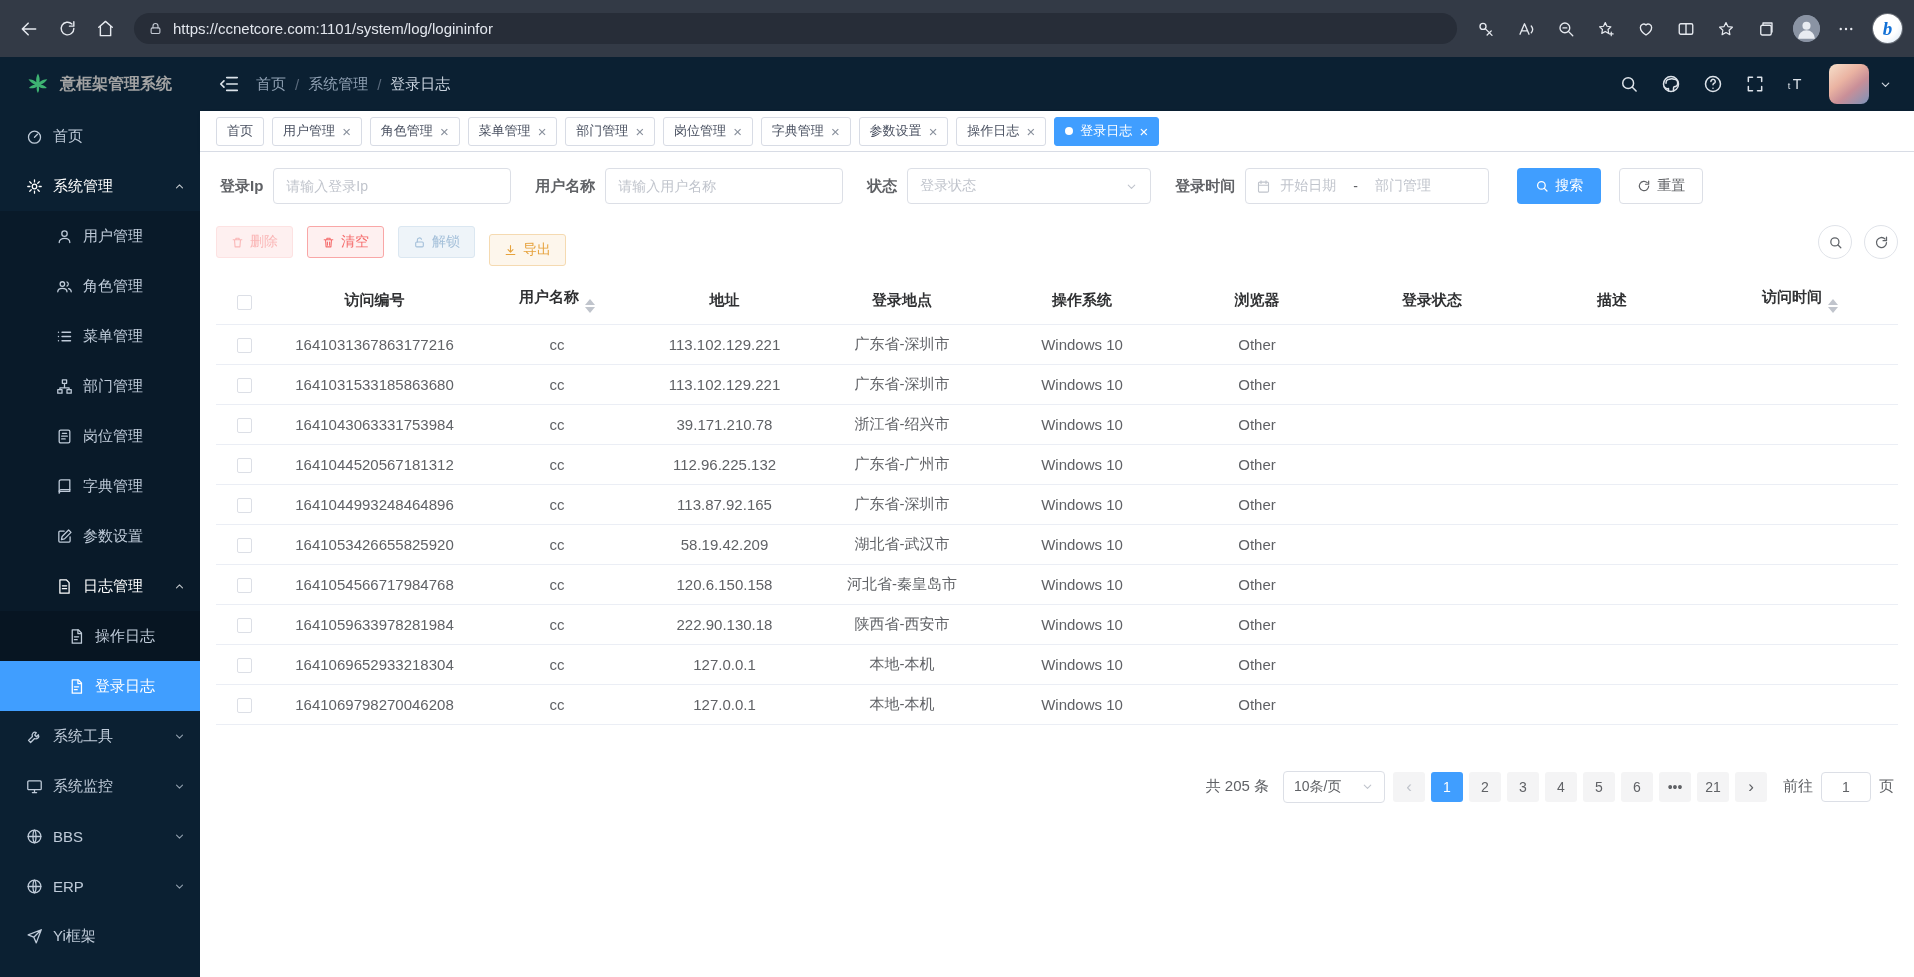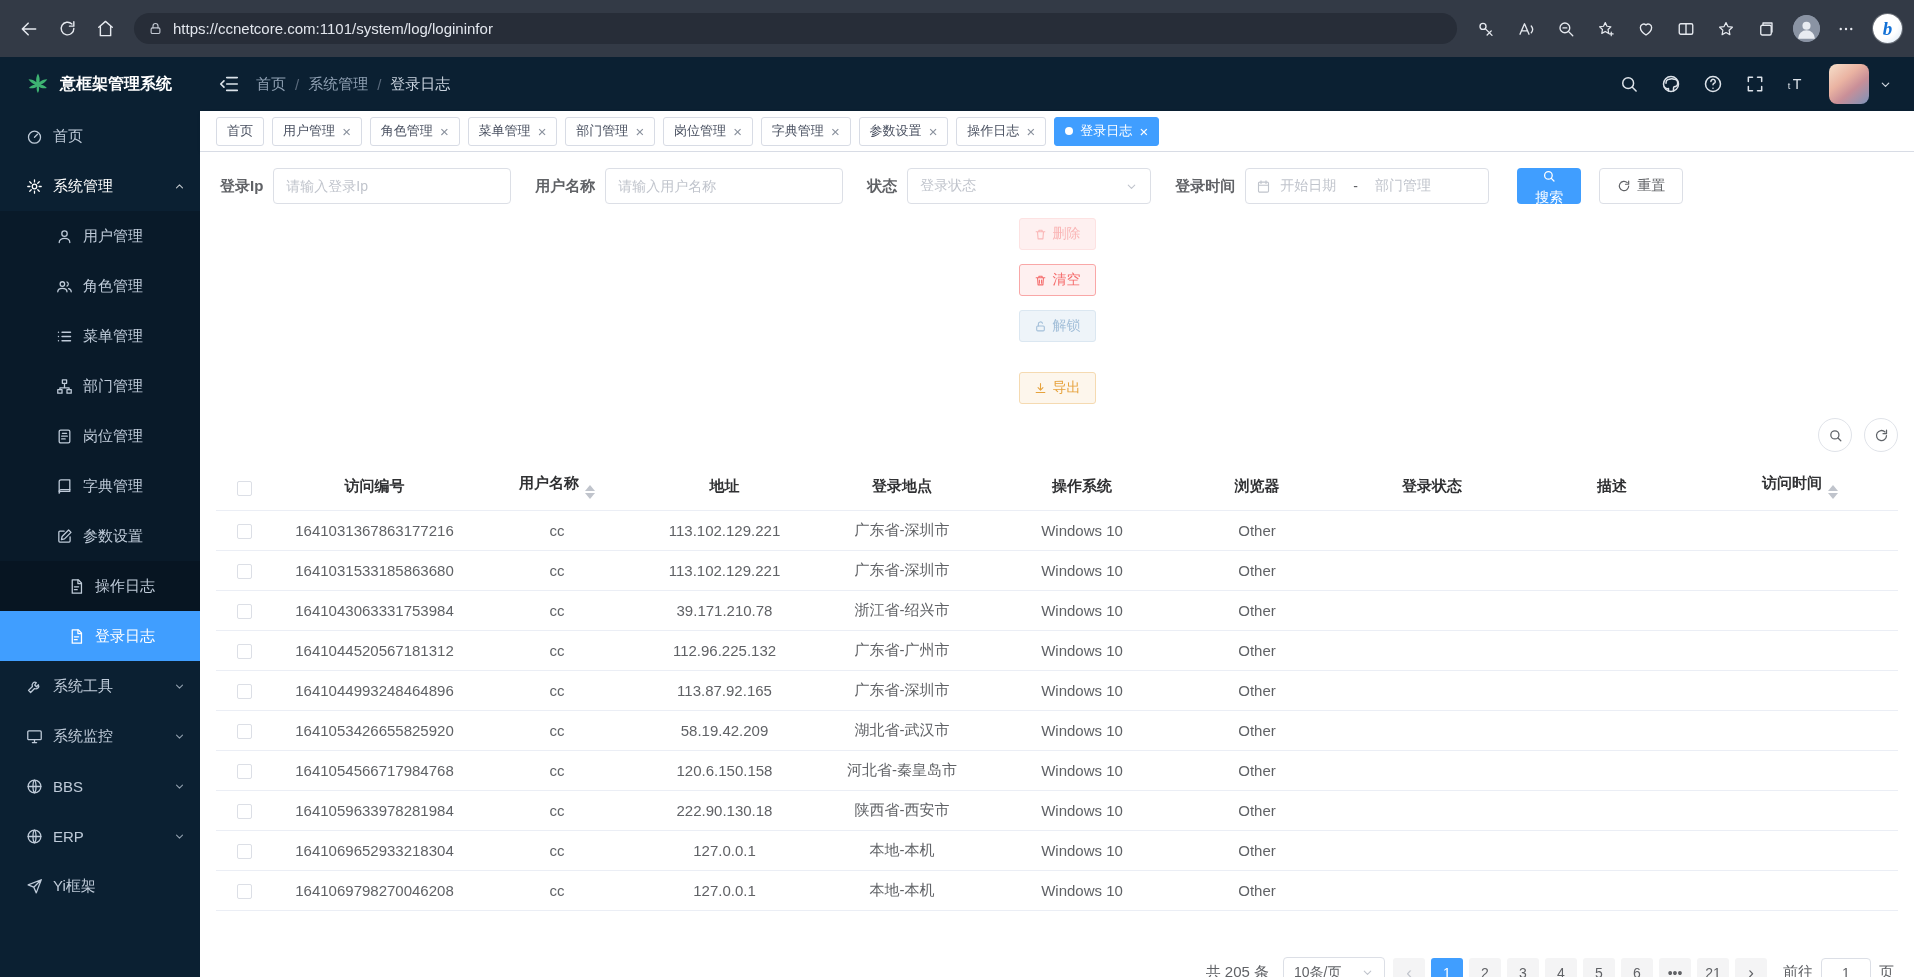--- a/index.html
+++ b/index.html
@@ -12,21 +12,21 @@
   .url-text { color:#e2e6ed; font-size:15px; white-space:nowrap; overflow:hidden; }
   .b-right { margin-left:auto; display:flex; align-items:center; gap:6px; }
   .profile-circ { width:27px; height:27px; border-radius:50%; overflow:hidden; background:#8a93a3; display:flex; align-items:center; justify-content:center; }
   .bing { width:29px; height:29px; border-radius:50%; background:radial-gradient(circle at 32% 30%, #ffffff 55%, #d7e6f6); display:flex; align-items:center; justify-content:center; margin-left:4px; box-shadow:0 0 0 1px rgba(255,255,255,.25); }
   .bing-b { font-weight:bold; font-style:italic; font-size:19px; color:#1371d6; font-family:"Liberation Serif", serif; }
 
   
   .app { display:flex; height:934px; }
   .sidebar { width:200px; flex-shrink:0; background:#0b2032; color:#bfcbd9; display:flex; flex-direction:column; }
   .logo { height:54px; display:flex; align-items:center; padding-left:26px; gap:10px; flex-shrink:0; }
-  .logo-text { color:#ffffff; font-weight:bold; font-size:16px; white-space:nowrap; }
+  .logo-text { color:#a3a3a3; font-weight:bold; font-size:16px; white-space:nowrap; }
   .nav { flex:1; overflow:hidden; }
   .nav-item { height:50px; display:flex; align-items:center; gap:10px; padding-right:14px; font-size:15px; cursor:pointer; color:#bfcbd9; white-space:nowrap; }
   .nav-item.lv1 { padding-left:26px; }
   .nav-item.lv2 { padding-left:56px; background:#091a29; }
   .nav-item.lv3 { padding-left:68px; background:#071522; }
   .nav-item.open { color:#ffffff; }
   .nav-item.active { background:#409eff; color:#fff; }
   .nav-icon { width:17px; height:17px; flex-shrink:0; display:inline-flex; }
   .nav-arrow { margin-left:auto; width:13px; height:13px; opacity:.75; display:inline-flex; }
 
@@ -57,24 +57,24 @@
   .f-label.first { margin-left:4px; }
   .f-input { width:238px; height:36px; border:1px solid #dcdfe6; border-radius:4px; padding:0 12px; font-size:14px; color:#606266; outline:none; font-family:"Liberation Sans", sans-serif; }
   .f-input::placeholder { color:#c0c4cc; }
   .select, .date-range { height:36px; border:1px solid #dcdfe6; border-radius:4px; display:flex; align-items:center; color:#c0c4cc; font-size:14px; cursor:pointer; background:#fff; }
   .select { width:244px; justify-content:space-between; padding:0 12px; }
   .date-range { width:244px; padding:0 10px; gap:9px; }
   .sel-caret { width:13px; height:13px; color:#c0c4cc; display:inline-flex; }
   .cal { width:15px; height:15px; color:#c0c4cc; display:inline-flex; }
   .btn { height:36px; border-radius:4px; font-size:14px; display:inline-flex; align-items:center; gap:6px; padding:0 17px; cursor:pointer; border:1px solid transparent; font-family:"Liberation Sans", sans-serif; }
   .btn .bi { width:14px; height:14px; display:inline-flex; }
-  .btn.primary { background:#409eff; color:#fff; margin-left:28px;flex-direction:column; }
+  .btn.primary { background:#409eff; color:#fff; margin-left:28px; }
   .btn.plainw { background:#fff; border-color:#dcdfe6; color:#606266; margin-left:18px; }
 
-  .toolbar { display:flex; align-items:center; gap:14px; margin-bottom:12px;flex-direction:column; }
+  .toolbar { display:flex; align-items:center; gap:14px; margin-bottom:12px; }
   .tb { height:32px; border-radius:3px; font-size:14px; display:inline-flex; align-items:center; gap:6px; padding:0 14px; cursor:pointer; border:1px solid; font-family:"Liberation Sans", sans-serif; }
   .tb .bi { width:13px; height:13px; display:inline-flex; }
   .tb-delete { color:#fab6b6; background:#fef0f0; border-color:#fde2e2; cursor:not-allowed; }
   .tb-clear  { color:#f56c6c; background:#fef0f0; border-color:#f9a7a7; }
   .tb-unlock { color:#a3bfd9; background:#eef4f9; border-color:#dbe7f1; cursor:not-allowed;text-align:right; }
   .tb-export { color:#e6a23c; background:#fdf6ec; border-color:#f5dab1;margin-top:16px; }
   .tool-right { margin-left:auto; display:flex; gap:12px; }
   .circle-btn { width:34px; height:34px; border-radius:50%; border:1px solid #e0e3e9; color:#5f6368; display:flex; align-items:center; justify-content:center; cursor:pointer; background:#fff; }
   .circle-btn .bi { width:15px; height:15px; display:inline-flex; }
 
@@ -289,20 +289,34 @@
           <span class="nav-label">字典管理</span>
         </div>
         <div class="nav-item lv2">
           <span class="nav-icon">
             <svg viewBox="0 0 24 24" width="100%" height="100%" fill="none" stroke="currentColor" stroke-width="1.8" stroke-linecap="round" stroke-linejoin="round">
               <path d="M11.5 4.5H5.5A1.5 1.5 0 004 6v12.5A1.5 1.5 0 005.5 20h12.9a1.5 1.5 0 001.5-1.5v-6"></path>
               <path d="M17.8 2.8l3.4 3.4L12 15.4l-4.3.9.9-4.3z"></path>
             </svg>
           </span>
           <span class="nav-label">参数设置</span>
+        </div>
+        <div class="nav-item lv2 open">
+          <span class="nav-icon">
+            <svg viewBox="0 0 24 24" width="100%" height="100%" fill="none" stroke="currentColor" stroke-width="1.8" stroke-linecap="round" stroke-linejoin="round">
+              <path d="M5.5 2.5h9l4 4v15h-13z"></path>
+              <path d="M9 11h6M9 15h6"></path>
+            </svg>
+          </span>
+          <span class="nav-label">日志管理</span>
+          <span class="nav-arrow">
+            <svg viewBox="0 0 24 24" width="100%" height="100%" fill="none" stroke="currentColor" stroke-width="2" stroke-linecap="round" stroke-linejoin="round">
+              <path d="M6.5 14.5L12 9l5.5 5.5"></path>
+            </svg>
+          </span>
         </div>
         <div class="nav-item lv3">
           <span class="nav-icon">
             <svg viewBox="0 0 24 24" width="100%" height="100%" fill="none" stroke="currentColor" stroke-width="1.8" stroke-linecap="round" stroke-linejoin="round">
               <path d="M6 2.5h8.5L19 7v14.5H6z"></path>
               <path d="M14 2.5V8h5M9 12.5h6M9 16.5h4"></path>
             </svg>
           </span>
           <span class="nav-label">操作日志</span>
         </div>

